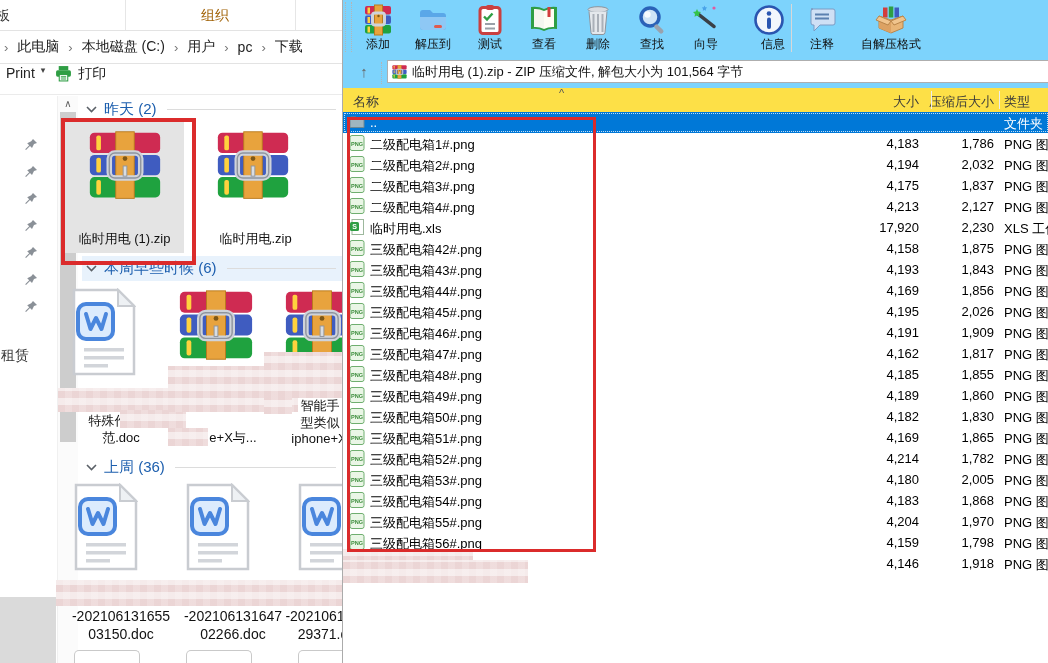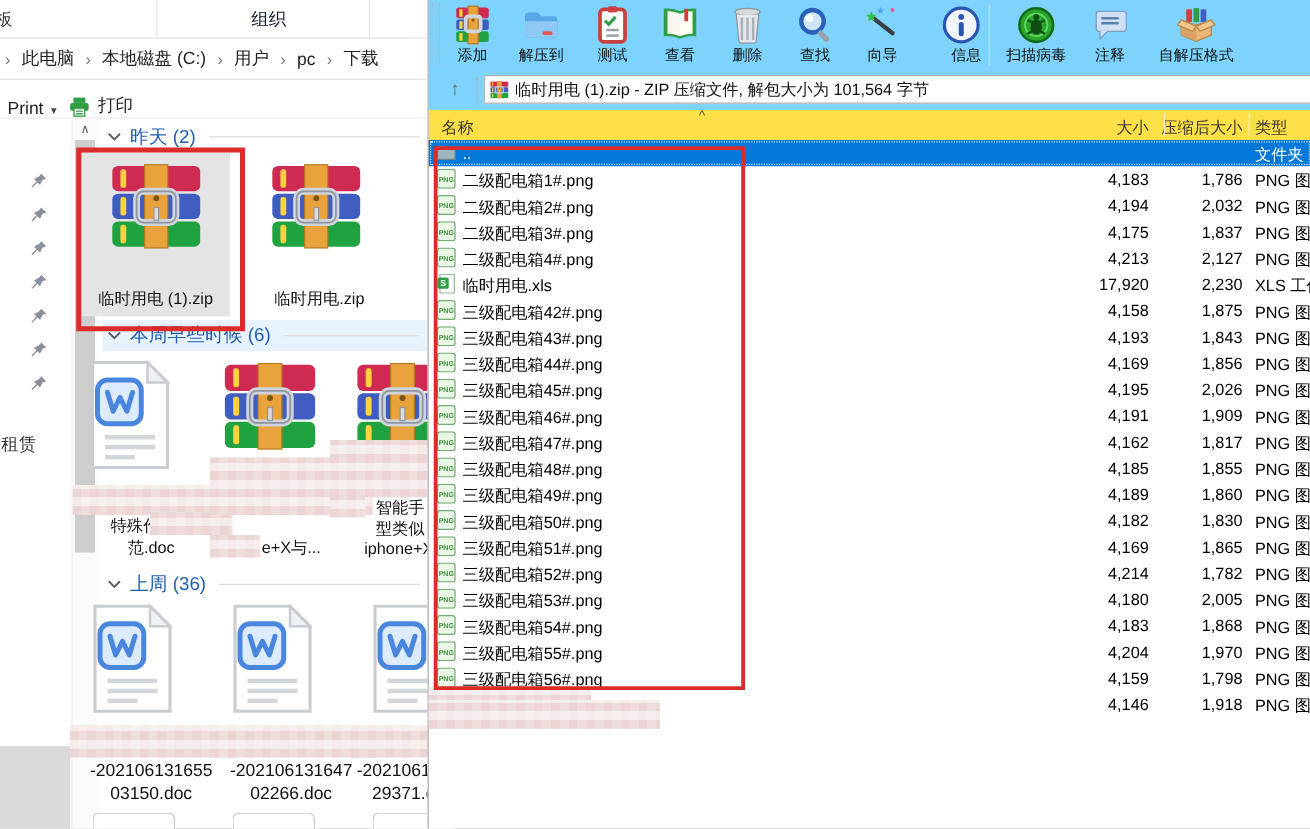--- a/index.html
+++ b/index.html
@@ -2,29 +2,29 @@
 <html><head>
 <meta charset="utf-8">
 <style>
   html,body{margin:0;padding:0;background:#888;}
   .stage{position:relative;width:1048px;height:663px;background:#fff;overflow:hidden;
          font-family:"Liberation Sans","DejaVu Sans",sans-serif;color:#222;}
   
   #explorer{position:absolute;left:0;top:0;width:342px;height:663px;background:#fff;z-index:1;}
   .exp-tabs{position:absolute;left:0;top:0;width:342px;height:30px;border-bottom:1px solid #e3e3e3;overflow:hidden;}
   .tab-partial{position:absolute;left:-4px;top:7px;font-size:14px;color:#333;}
-  .tab-organize{position:absolute;left:150px;top:7px;width:130px;text-align:center;font-size:14px;color:#0f172a;}
+  .tab-organize{position:absolute;left:150px;top:7px;width:130px;text-align:center;font-size:14px;color:#a16207;}
   .tabsep1{position:absolute;left:125px;top:0;height:30px;border-left:1px solid #e6e6e6;}
   .tabsep2{position:absolute;left:295px;top:0;height:30px;border-left:1px solid #e6e6e6;}
   .exp-crumb{position:absolute;left:0;top:31px;width:342px;height:33px;border-bottom:1px solid #e3e3e3;
              display:flex;align-items:center;gap:9px;padding-left:4px;box-sizing:border-box;font-size:14px;color:#222;}
   .crumb-sep{color:#777;font-size:13px;}
   .crumb-item{cursor:default;}
   .exp-print{position:absolute;left:0;top:65px;width:342px;height:30px;border-bottom:1px solid #ebebeb;
-             display:flex;align-items:flex-end;gap:6px;padding-left:6px;box-sizing:border-box;font-size:14px;color:#222;}
+             display:flex;align-items:flex-start;gap:6px;padding-left:6px;box-sizing:border-box;font-size:14px;color:#222;}
   .print-caret{font-size:9px;color:#444;margin-right:4px;}
   .pin{position:absolute;left:24px;width:14px;height:14px;}
   .nav-partial{position:absolute;left:1px;top:347px;font-size:14px;color:#333;}
   .exp-scroll{position:absolute;left:57px;top:96px;width:20px;height:567px;background:#fbfbfb;border-left:1px solid #f0f0f0;}
   .scroll-up{position:absolute;left:0;top:0;width:20px;height:16px;text-align:center;font-size:10px;color:#606060;line-height:16px;}
   .scroll-thumb{position:absolute;left:2px;top:16px;width:16px;height:330px;background:#cdcdcd;}
   .group-hd{position:absolute;display:flex;align-items:center;font-size:15px;color:#1d5fae;}
   .group-hd .chev{margin-right:7px;display:inline-flex;}
   .group-hd .rule{flex:1;height:1px;background:#dcdcdc;margin-left:10px;}
   .band{position:absolute;background:#e8f2fc;}
@@ -373,32 +373,20 @@
             <span class="ticon">
               <svg width="32" height="32" viewBox="0 0 32 32">
                 <circle cx="16" cy="16" r="13.5" fill="#f2f6fc" stroke="#2a55b0" stroke-width="2.6"></circle>
                 <circle cx="16" cy="9.5" r="2.3" fill="#2a55b0"></circle>
                 <rect x="14" y="13.5" width="4" height="11.5" rx="2" fill="#2a55b0"></rect>
               </svg>
             </span>
             <span>信息</span>
           </div>
           <div class="tsep"></div>
-          <div class="tbtn" style="min-width: 62px;">
-            <span class="ticon">
-              <svg width="32" height="32" viewBox="0 0 32 32">
-                <circle cx="16" cy="16" r="13.5" fill="#27a52c" stroke="#13691a" stroke-width="2"></circle>
-                <circle cx="16" cy="16" r="9" fill="none" stroke="#62d45f" stroke-width="1.5"></circle>
-                <ellipse cx="16" cy="17.5" rx="4.5" ry="6" fill="#0d4d12"></ellipse>
-                <circle cx="16" cy="9.5" r="2.4" fill="#0d4d12"></circle>
-                <path d="M9 12 l4 2 M9 23 l4-2 M23 12 l-4 2 M23 23 l-4-2" stroke="#0d4d12" stroke-width="1.8"></path>
-              </svg>
-            </span>
-            <span>扫描病毒</span>
-          </div>
           <div class="tbtn" style="min-width: 48px;">
             <span class="ticon">
               <svg width="32" height="32" viewBox="0 0 32 32">
                 <path d="M5 5 h22 q2 0 2 2 v12 q0 2-2 2 H14 l-6 6 v-6 H7 q-2 0-2-2 V7 q0-2 2-2 z" fill="#cfe0f5" stroke="#7d9cc4"></path>
                 <path d="M9 10.5 h14 M9 14.5 h14" stroke="#5b80b0" stroke-width="2"></path>
               </svg>
             </span>
             <span>注释</span>
           </div>
           <div class="tbtn" style="min-width: 82px;">

